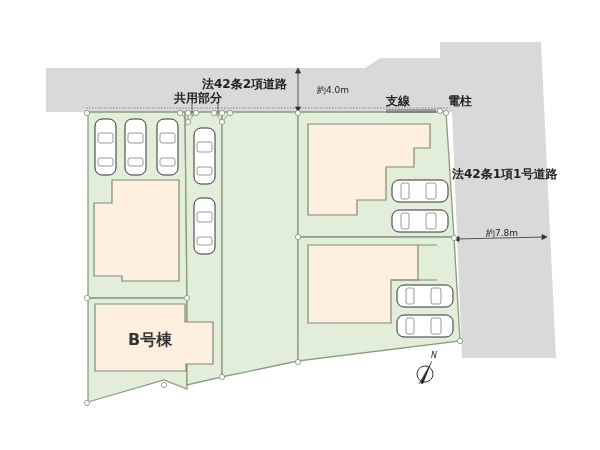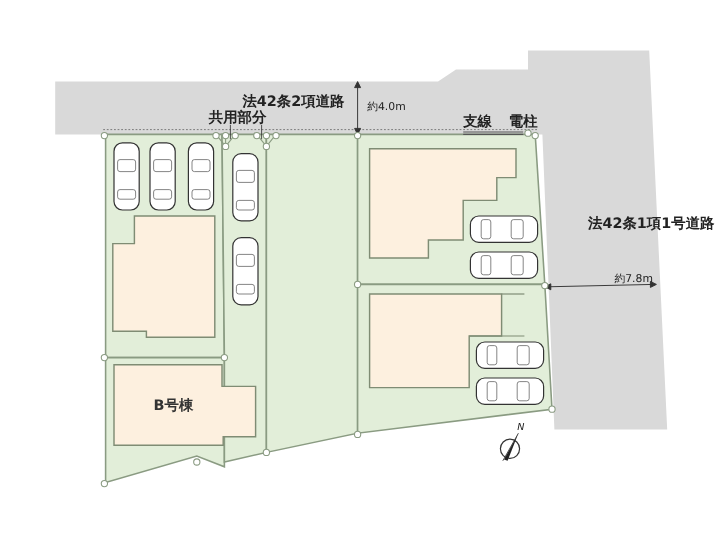--- a/index.html
+++ b/index.html
@@ -1,21 +1,21 @@
 <!DOCTYPE html>
 <html><head>
 <meta charset="utf-8">
 <style>
   html, body { margin: 0; padding: 0; background: #ffffff; }
   body { width: 600px; height: 450px; overflow: hidden; position: relative; font-family: "DejaVu Sans", sans-serif; }
   #plan { position: absolute; left: 0; top: 0; width: 600px; height: 450px; }
   .lbl { position: absolute; font-family: "DejaVu Sans", sans-serif; color: #222; white-space: nowrap; line-height: 1; }
   .lbl-road { font-size: 12px; font-weight: bold; }
   .lbl-small { font-size: 9px; }
-  .lbl-b { font-size: 12px; font-weight: bold; color: #333; text-align: center; }
+  .lbl-b { font-size: 16px; font-weight: bold; color: #333; text-align: center; }
   .road { fill: #d9d9d9; }
   .lot { fill: #e2eed9; stroke: #8a9b82; stroke-width: 1.3; }
   .bldg { fill: #fdf0df; stroke: #7f8c74; stroke-width: 1.2; }
   .pt { fill: #fff; stroke: #8a9b82; stroke-width: 0.9; }
   .car-body { fill: #ffffff; stroke: #333; stroke-width: 1; }
   .car-glass { fill: #ffffff; stroke: #555; stroke-width: 0.6; }
 </style>
 </head>
 <body>
 
@@ -144,19 +144,19 @@
 
   <g transform="translate(425,374)">
     <circle r="8" fill="#fff" stroke="#333" stroke-width="1"></circle>
     <polygon points="7,-13 -5,9 -2,10" fill="#222"></polygon>
     <line x1="7" y1="-13" x2="-6" y2="10" stroke="#333" stroke-width="0.7"></line>
   </g>
 </svg>
 
 <div class="lbl lbl-road" style="left:202px; top:78px;">法42条2項道路</div>
 <div class="lbl lbl-road" style="left:174px; top:92px;">共用部分</div>
-<div class="lbl lbl-small" style="left:306px; top:86px;">約4.0m</div>
+<div class="lbl lbl-small" style="left:317px; top:86px;">約4.0m</div>
 <div class="lbl lbl-road" style="left:386px; top:95px;text-align:center;">支線</div>
-<div class="lbl lbl-road" style="left:424px; top:95px;">電柱</div>
-<div class="lbl lbl-road" style="left:452px; top:180px;padding-left:38px;">法42条1項1号道路</div>
-<div class="lbl lbl-small" style="left:488px; top:229px;padding-left:24px;">約7.8m</div>
+<div class="lbl lbl-road" style="left:448px; top:95px;">電柱</div>
+<div class="lbl lbl-road" style="left:452px; top:168px;">法42条1項1号道路</div>
+<div class="lbl lbl-small" style="left:462px; top:229px;padding-left:24px;">約7.8m</div>
 <div class="lbl lbl-b" style="left:128px; top:332px;">B号棟</div>
 <div class="lbl" style="left:431px; top:352px; font-size:8px; font-style:italic;">N</div>
 
 </body></html>

